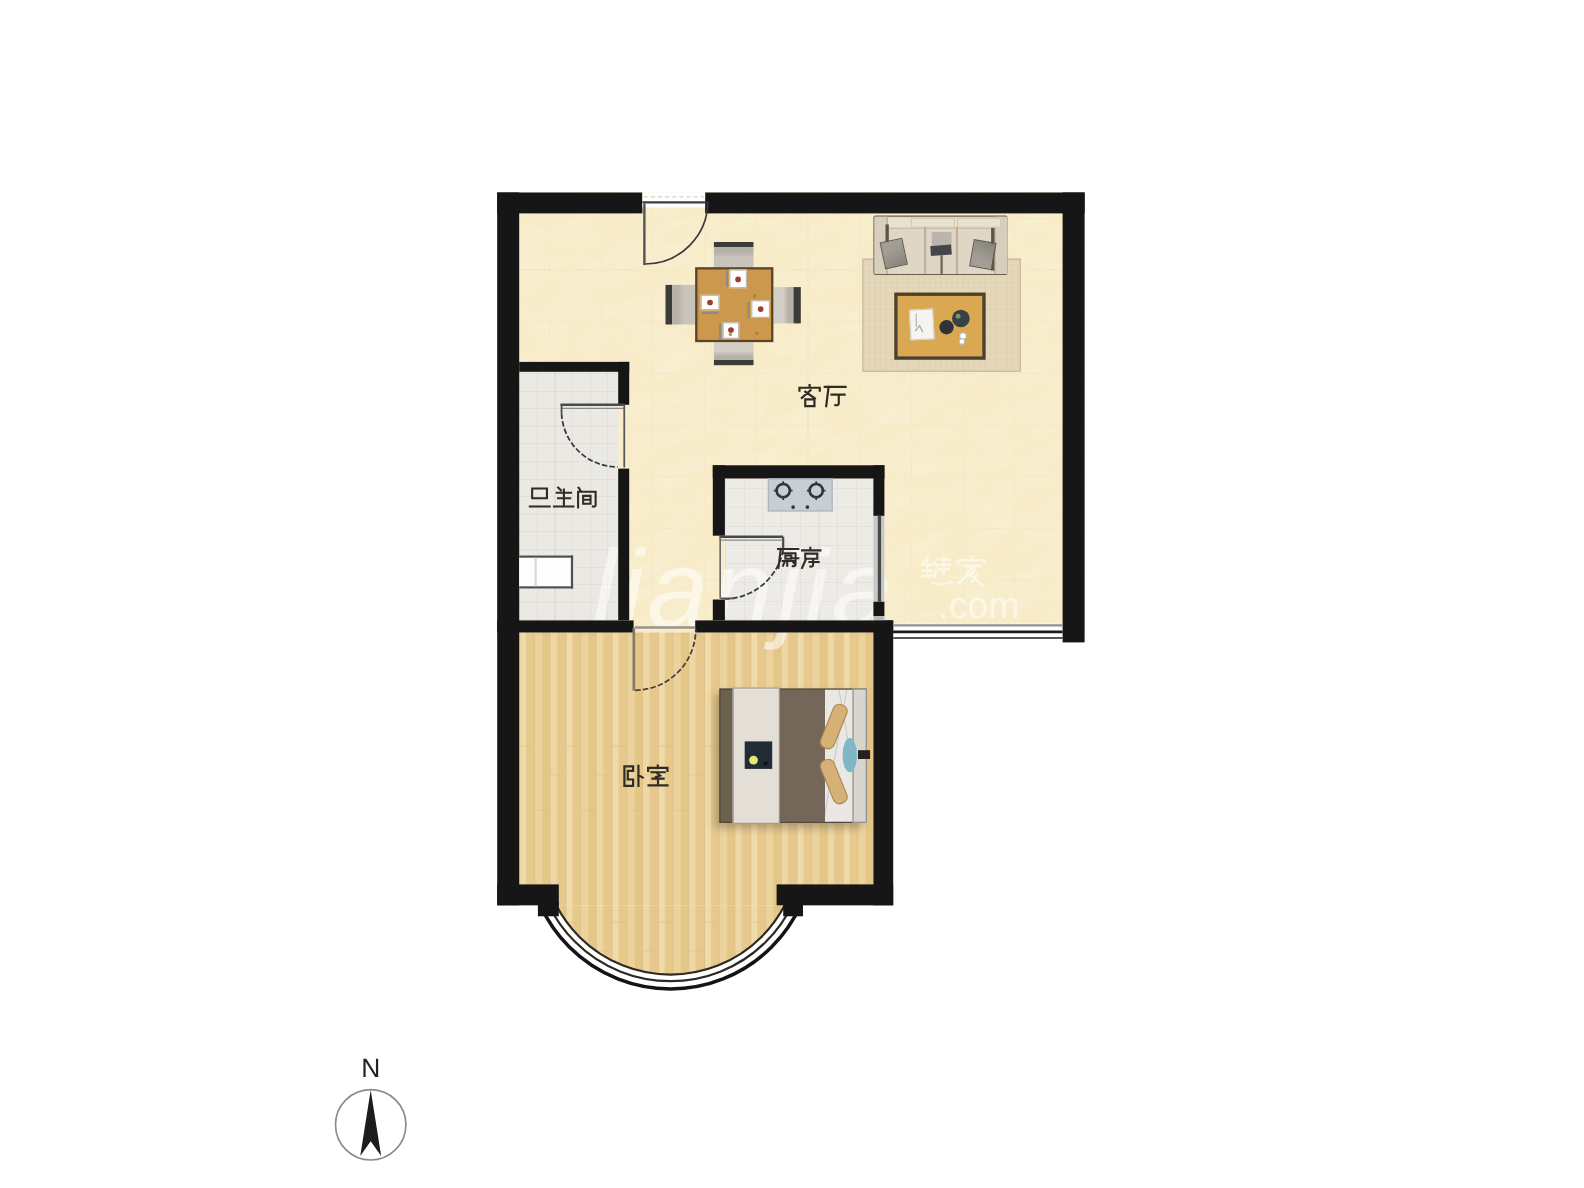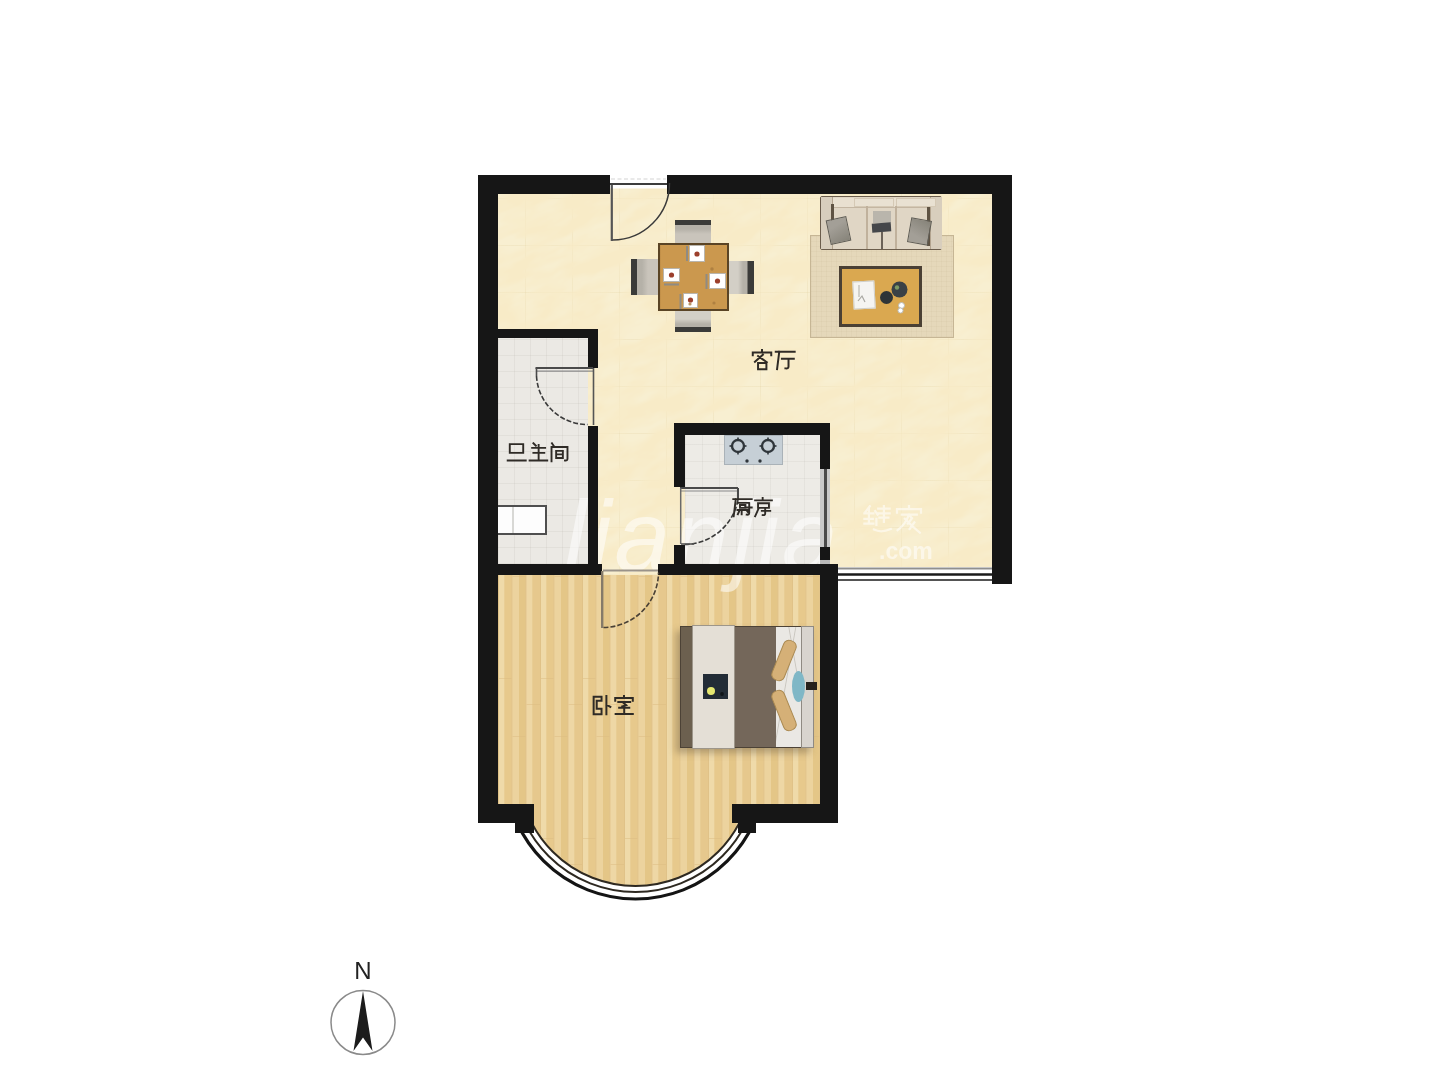--- a/index.html
+++ b/index.html
@@ -1,17 +1,17 @@
 <!DOCTYPE html>
 <html><head>
 <meta charset="utf-8">
 <style>
   html,body{margin:0;padding:0;background:#ffffff;width:1440px;height:1080px;overflow:hidden;
     font-family:"Liberation Sans",sans-serif;}
-  #page{position:relative;width:1408px;height:1080px;margin-left:26px;}
+  #page{position:relative;width:1408px;height:1080px;}
   .abs{position:absolute;}
   .wall{position:absolute;background:#161616;}
   .floor-living{background-color:#f8efd1;
     background-image:
       repeating-linear-gradient(0deg, rgba(205,180,115,0.13) 0 1px, rgba(255,255,255,0) 1px 47px),
       repeating-linear-gradient(90deg, rgba(205,180,115,0.13) 0 1px, rgba(255,255,255,0) 1px 47px);}
   .floor-bath{background-color:#ebe9e4;
     background-image:
       repeating-linear-gradient(0deg, rgba(120,115,105,0.08) 0 1px, rgba(255,255,255,0) 1px 16px),
       repeating-linear-gradient(90deg, rgba(120,115,105,0.08) 0 1px, rgba(255,255,255,0) 1px 16px);}
@@ -66,21 +66,21 @@
 
     <g clip-path="url(#bayc)">
       <circle cx="609.5" cy="769" r="117" fill="url(#wd)" stroke="#2e2921" stroke-width="2"></circle>
       <circle cx="609.5" cy="769" r="123" fill="none" stroke="#2e2921" stroke-width="2"></circle>
       <circle cx="609.5" cy="769" r="130" fill="none" stroke="#141414" stroke-width="3.2"></circle>
     </g>
   </svg>
 
   <div class="abs" style="left:538px;top:486px;width:340px;height:110px;color:rgba(255,255,255,0.55);
        font-family:'Liberation Sans',sans-serif;font-style:italic;font-weight:400;font-size:100px;line-height:100px;letter-spacing:3px;">lianjia</div>
-  <div class="abs" style="left:853px;top:538px;color:rgba(255,255,255,0.55);font-weight:700;font-size:23px;line-height:27px;">.com</div>
+  <div class="abs" style="left:853px;top:538px;color:rgba(255,255,255,0.55);font-weight:400;font-size:34px;line-height:27px;">.com</div>
   <svg class="abs" style="left:836px;top:505px;" width="62" height="30" viewBox="0 0 206.7 100">
     <use href="#g-lian" stroke="rgba(255,255,255,0.55)" stroke-width="7.5"></use>
     <use href="#g-jia" x="106.7" stroke="rgba(255,255,255,0.55)" stroke-width="7.5"></use>
   </svg>
 
   <div class="wall" style="left:452px;top:175px;width:132px;height:19px;"></div>
   <div class="wall" style="left:641px;top:175px;width:345px;height:19px;"></div>
   <div class="wall" style="left:452px;top:175px;width:20px;height:648px;"></div>
   <div class="wall" style="left:966px;top:175px;width:20px;height:409px;"></div>
 

